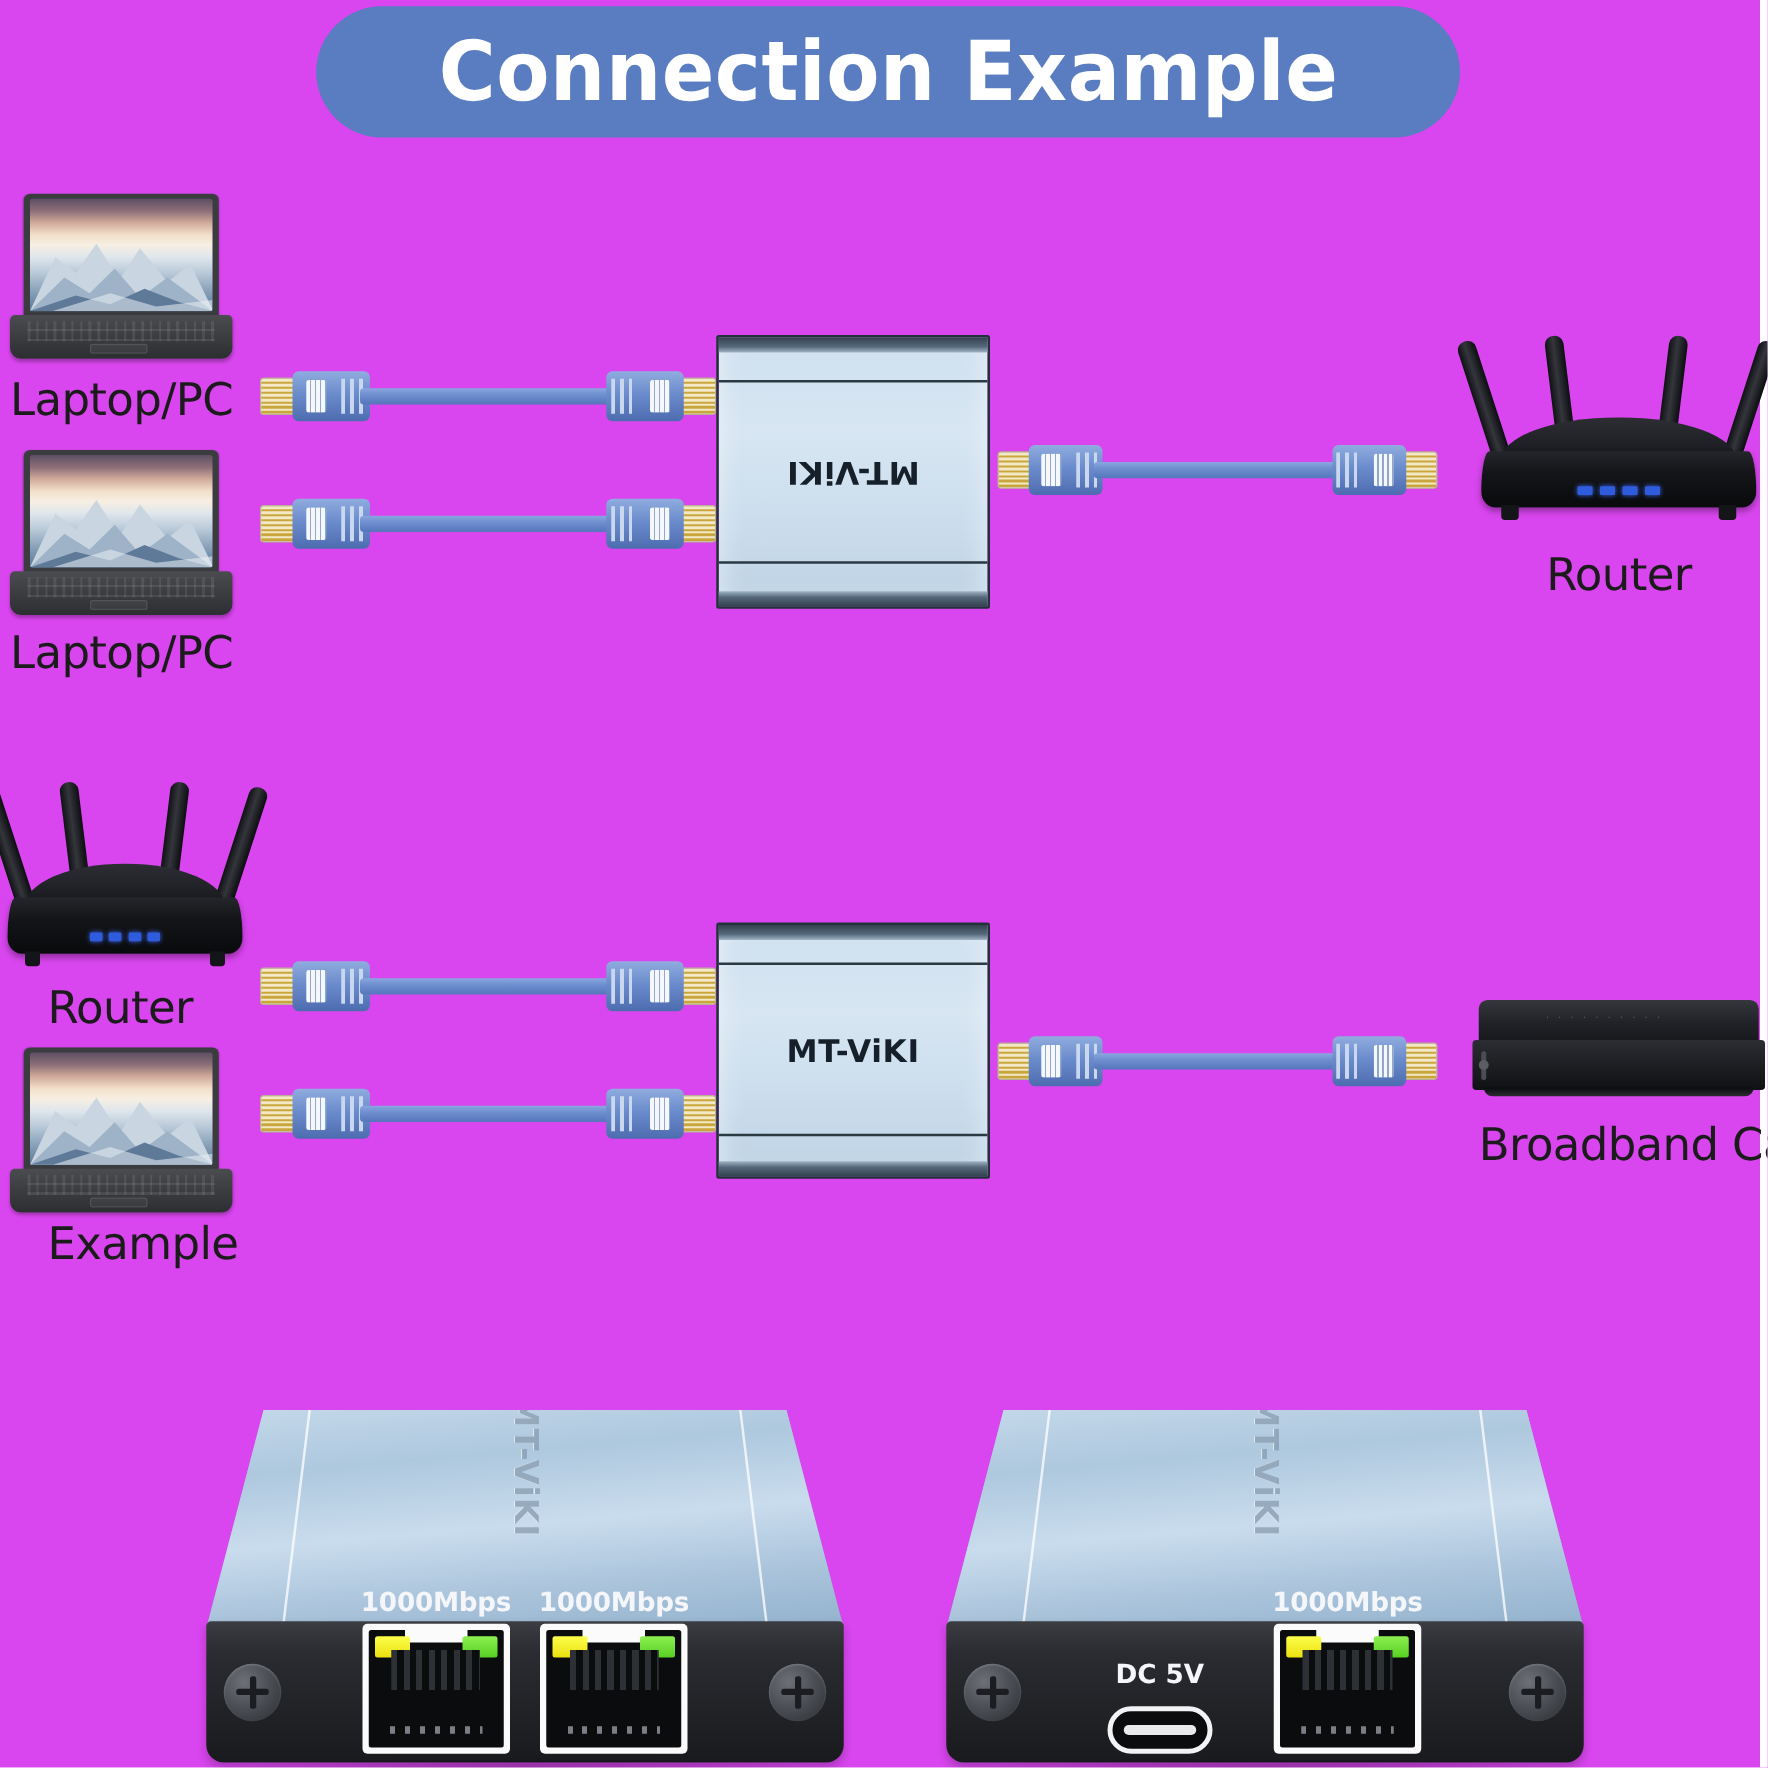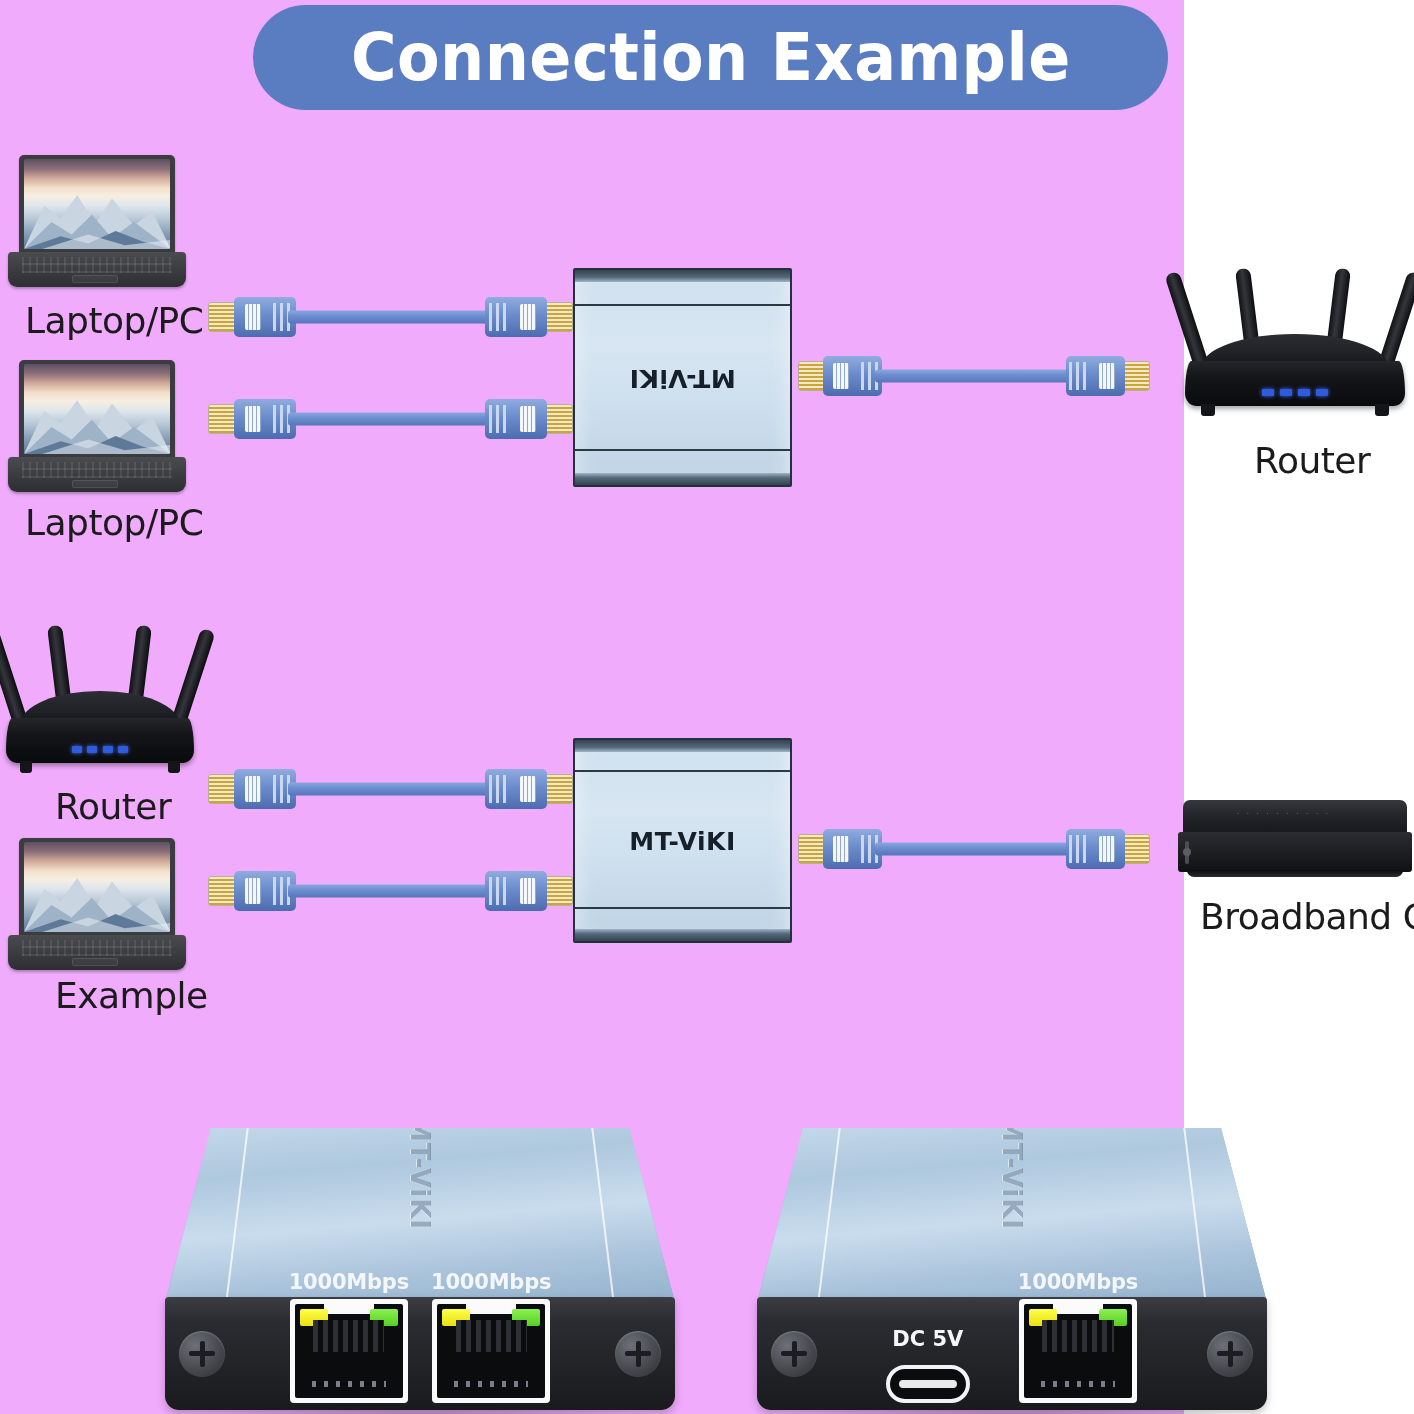--- a/index.html
+++ b/index.html
@@ -2,21 +2,21 @@
 <html><head>
 <meta charset="utf-8">
 <style>
   * { box-sizing: border-box; margin: 0; padding: 0; }
   html, body {
     width: 1414px; height: 1414px;
     background: #ffffff;
     font-family: "Liberation Sans", sans-serif;
     overflow: hidden;
   }
-  #root { position: relative; width: 1184px; height: 1414px; background: #f0abfc; }
+  #root { position: relative; width: 1408px; height: 1414px; background: #d946ef; }
 
   
   .title-banner {
     position: absolute; left: 253px; top: 5px;
     width: 915px; height: 105px;
     background: #5a7cc0;
     border-radius: 54px;
     display: flex; align-items: center; justify-content: center;
   }
   .title-text {
@@ -29,21 +29,20 @@
   }
 
   
   .dev-label {
     position: absolute;
     font-family: "DejaVu Sans", sans-serif;
     font-size: 36px;
     color: #1b1b1b;
     white-space: nowrap;
     letter-spacing: -0.5px;
-    margin-left: 17px;
   }
 
   
   .laptop { position: absolute; }
   .lap-lid {
     position: absolute; left: 6%; top: 0; width: 88%; height: 74%;
     background: #3a3c40;
     border-radius: 5px 5px 2px 2px;
     padding: 4px 5px 6px 5px;
     box-shadow: 0 1px 2px rgba(0,0,0,.3);

